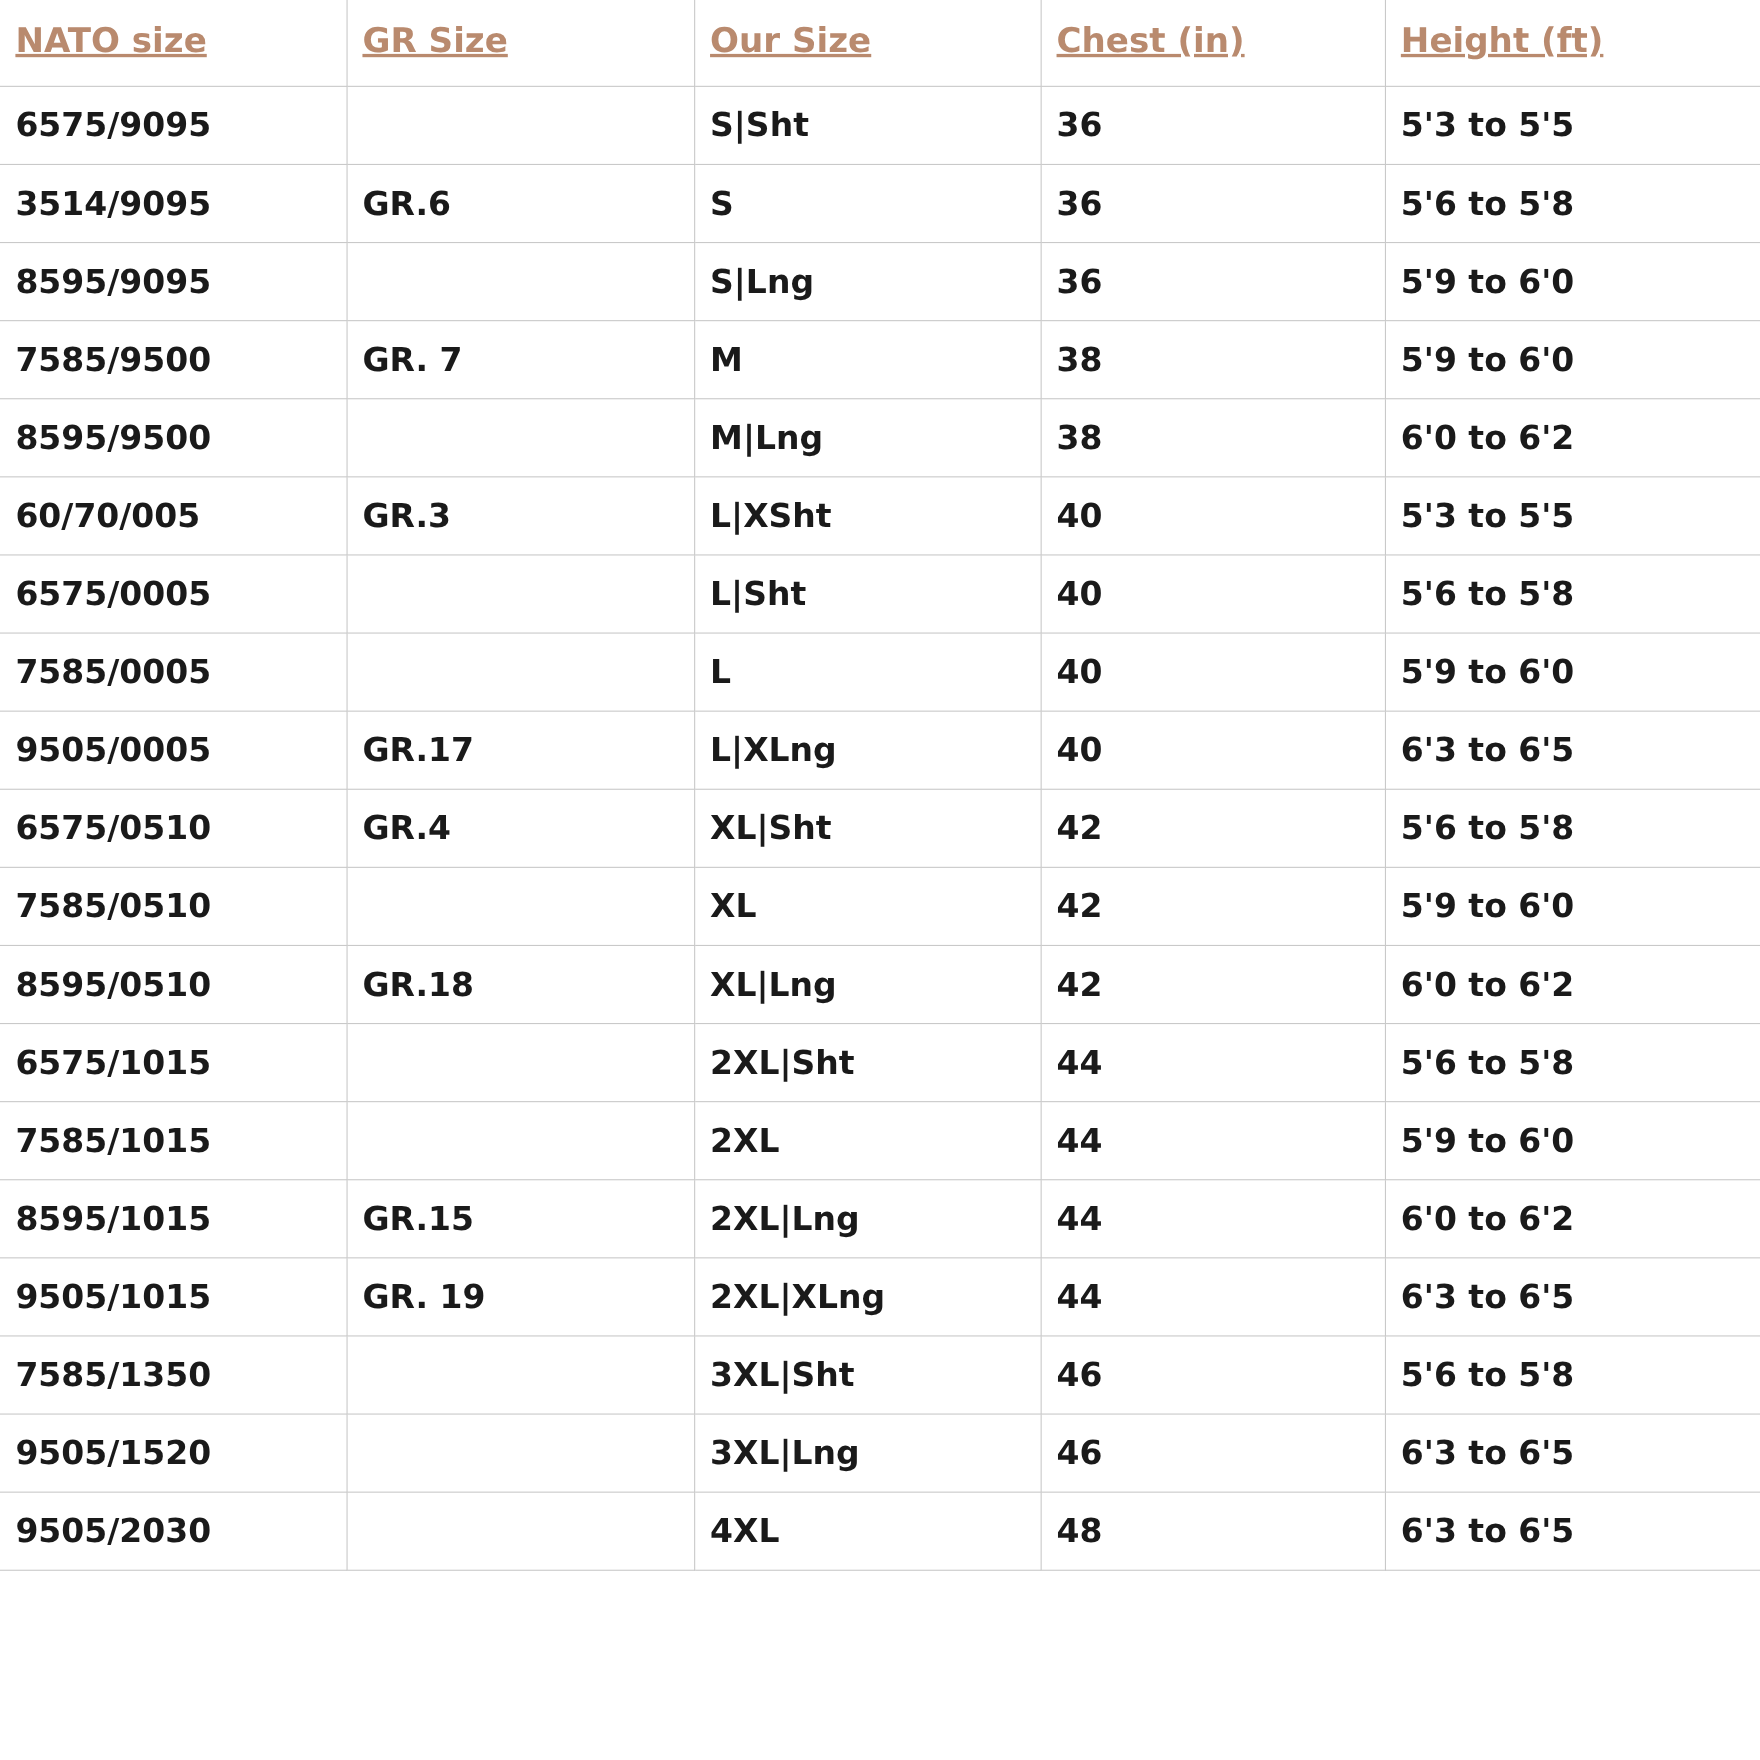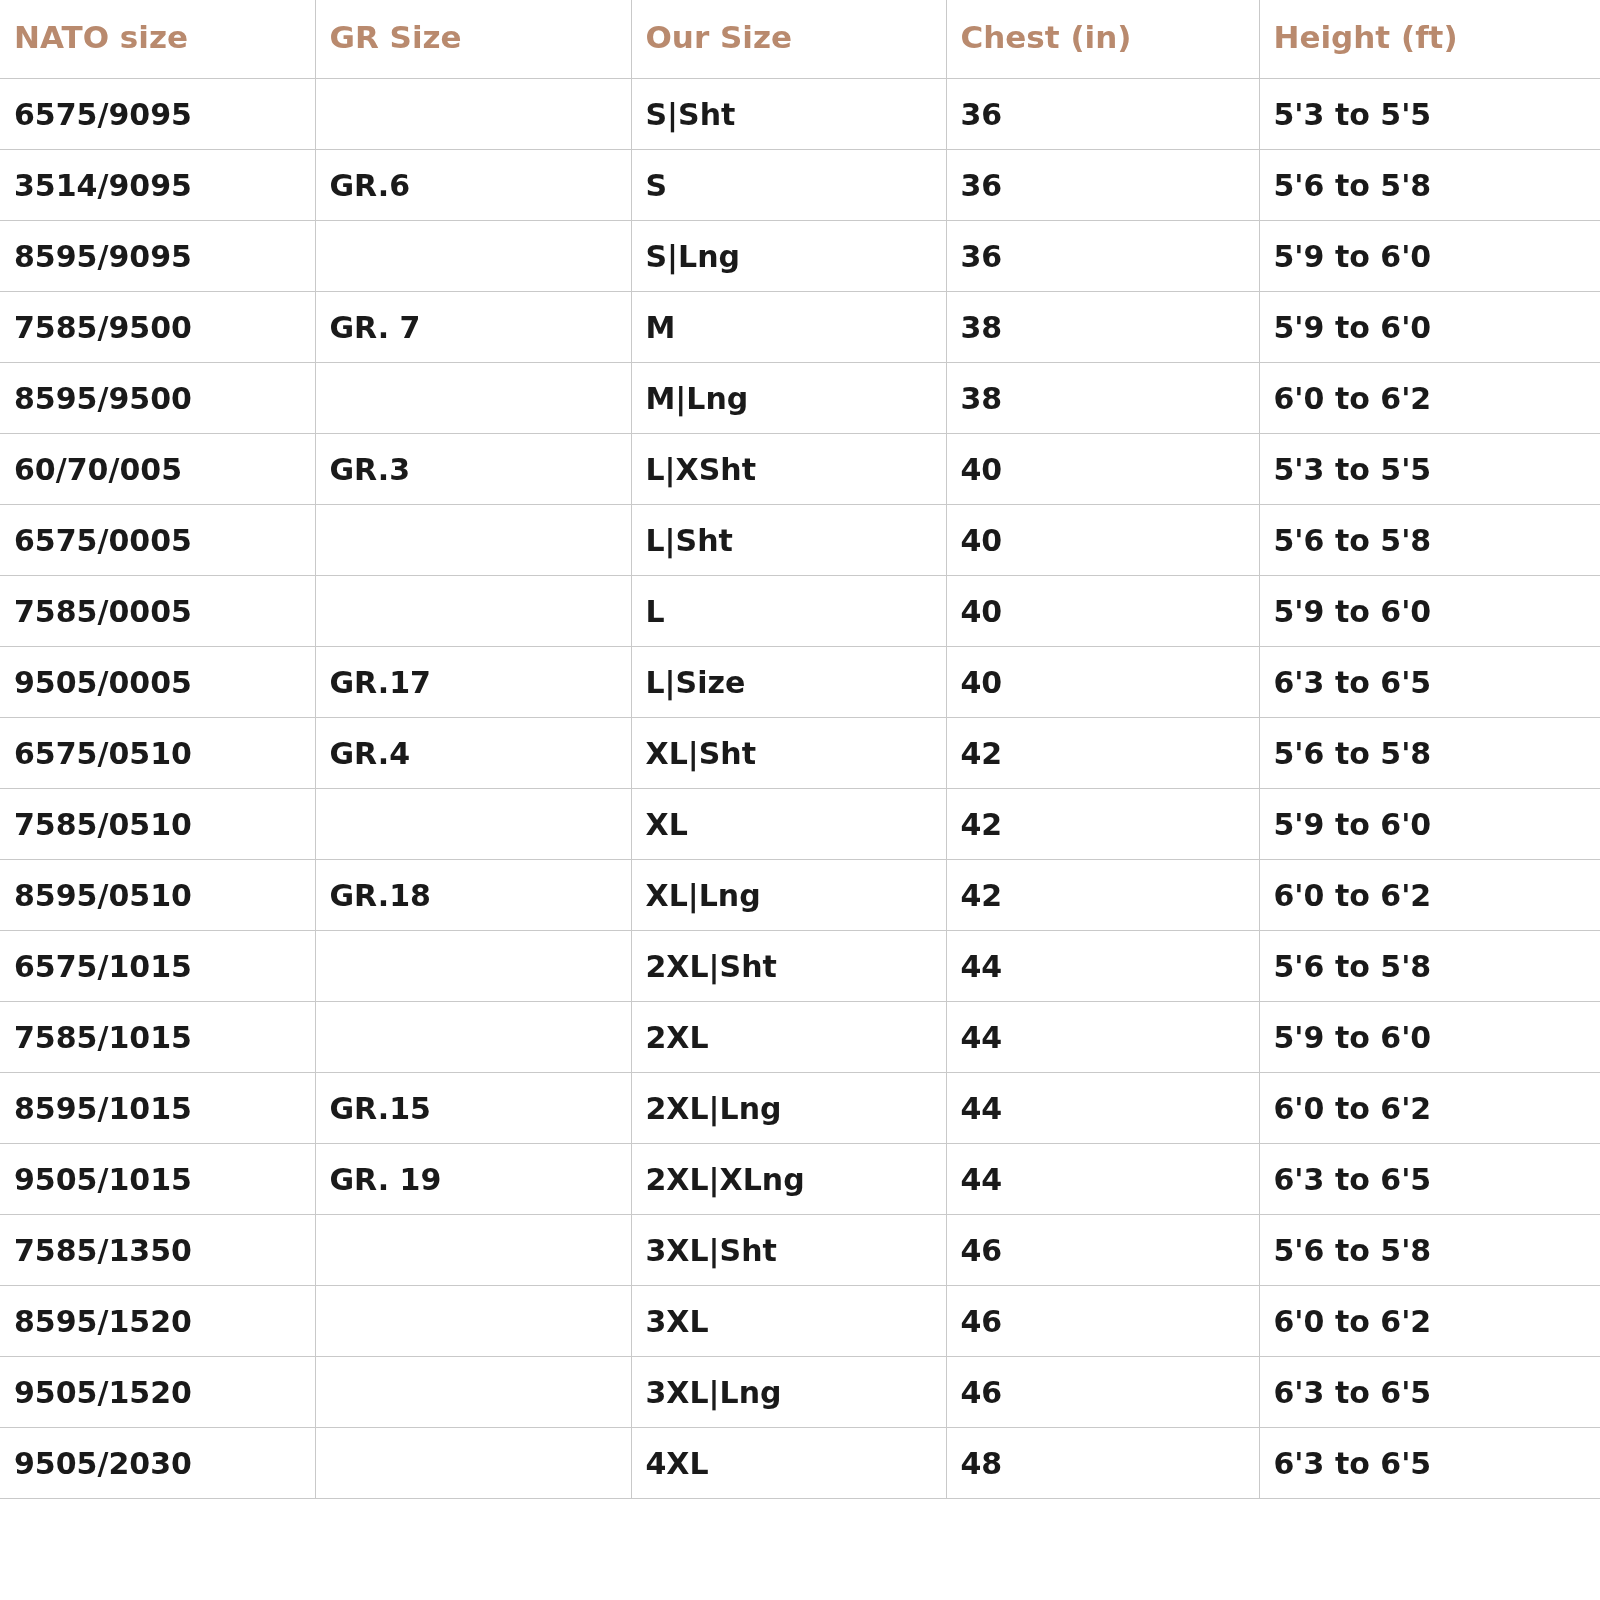--- a/index.html
+++ b/index.html
@@ -36,20 +36,21 @@
     font-weight: bold;
     color: #1a1a1a;
     white-space: nowrap;
     overflow: hidden;
   }
   table.size-table tr.header-row th {
     height: 74px;
     border-top: none;
     color: #b98a6e;
     font-size: 31px;
+    text-decoration: underline;
     vertical-align: middle;
     padding-bottom: 4px;
   }
   table.size-table tr td:first-child,
   table.size-table tr th:first-child {
     border-left: none;
   }
   table.size-table tr td:last-child,
   table.size-table tr th:last-child {
     border-right: none;
@@ -128,21 +129,21 @@
       <tr>
         <td>7585/0005</td>
         <td></td>
         <td>L</td>
         <td>40</td>
         <td>5'9 to 6'0</td>
       </tr>
       <tr>
         <td>9505/0005</td>
         <td>GR.17</td>
-        <td>L|Size</td>
+        <td>L|XLng</td>
         <td>40</td>
         <td>6'3 to 6'5</td>
       </tr>
       <tr>
         <td>6575/0510</td>
         <td>GR.4</td>
         <td>XL|Sht</td>
         <td>42</td>
         <td>5'6 to 5'8</td>
       </tr>
@@ -189,27 +190,20 @@
         <td>6'3 to 6'5</td>
       </tr>
       <tr>
         <td>7585/1350</td>
         <td></td>
         <td>3XL|Sht</td>
         <td>46</td>
         <td>5'6 to 5'8</td>
       </tr>
       <tr>
-        <td>8595/1520</td>
-        <td></td>
-        <td>3XL</td>
-        <td>46</td>
-        <td>6'0 to 6'2</td>
-      </tr>
-      <tr>
         <td>9505/1520</td>
         <td></td>
         <td>3XL|Lng</td>
         <td>46</td>
         <td>6'3 to 6'5</td>
       </tr>
       <tr>
         <td>9505/2030</td>
         <td></td>
         <td>4XL</td>

